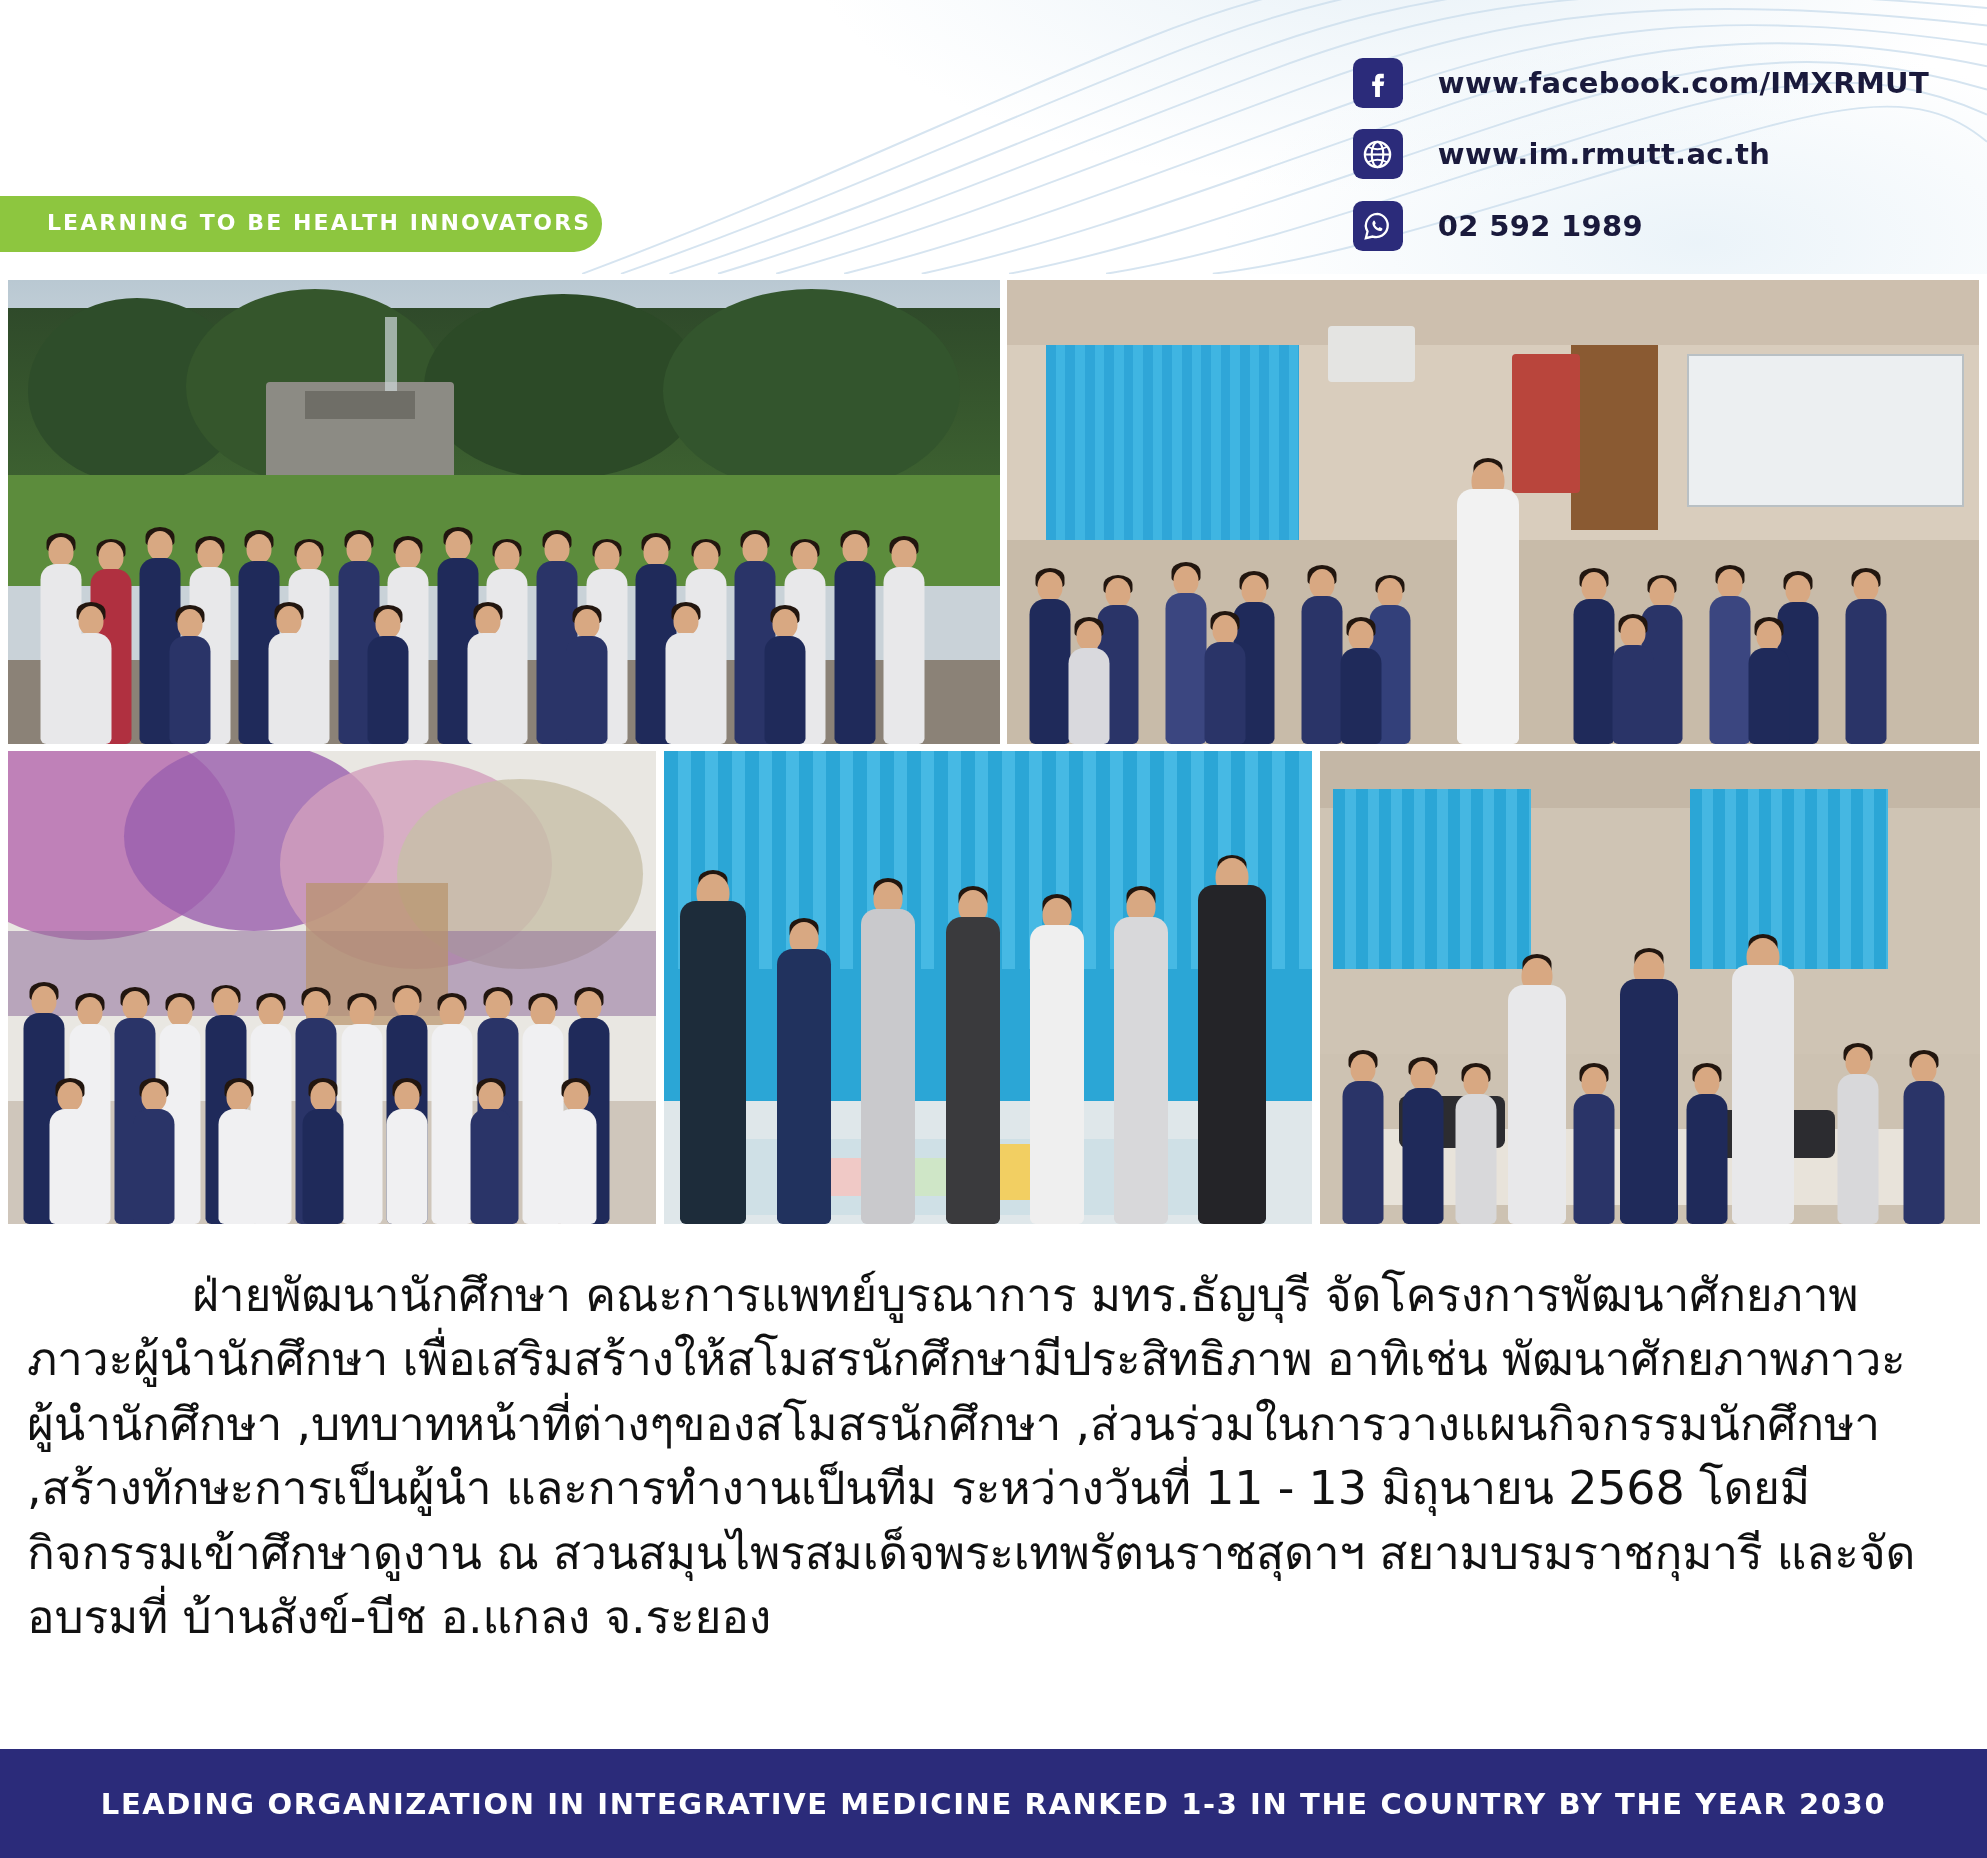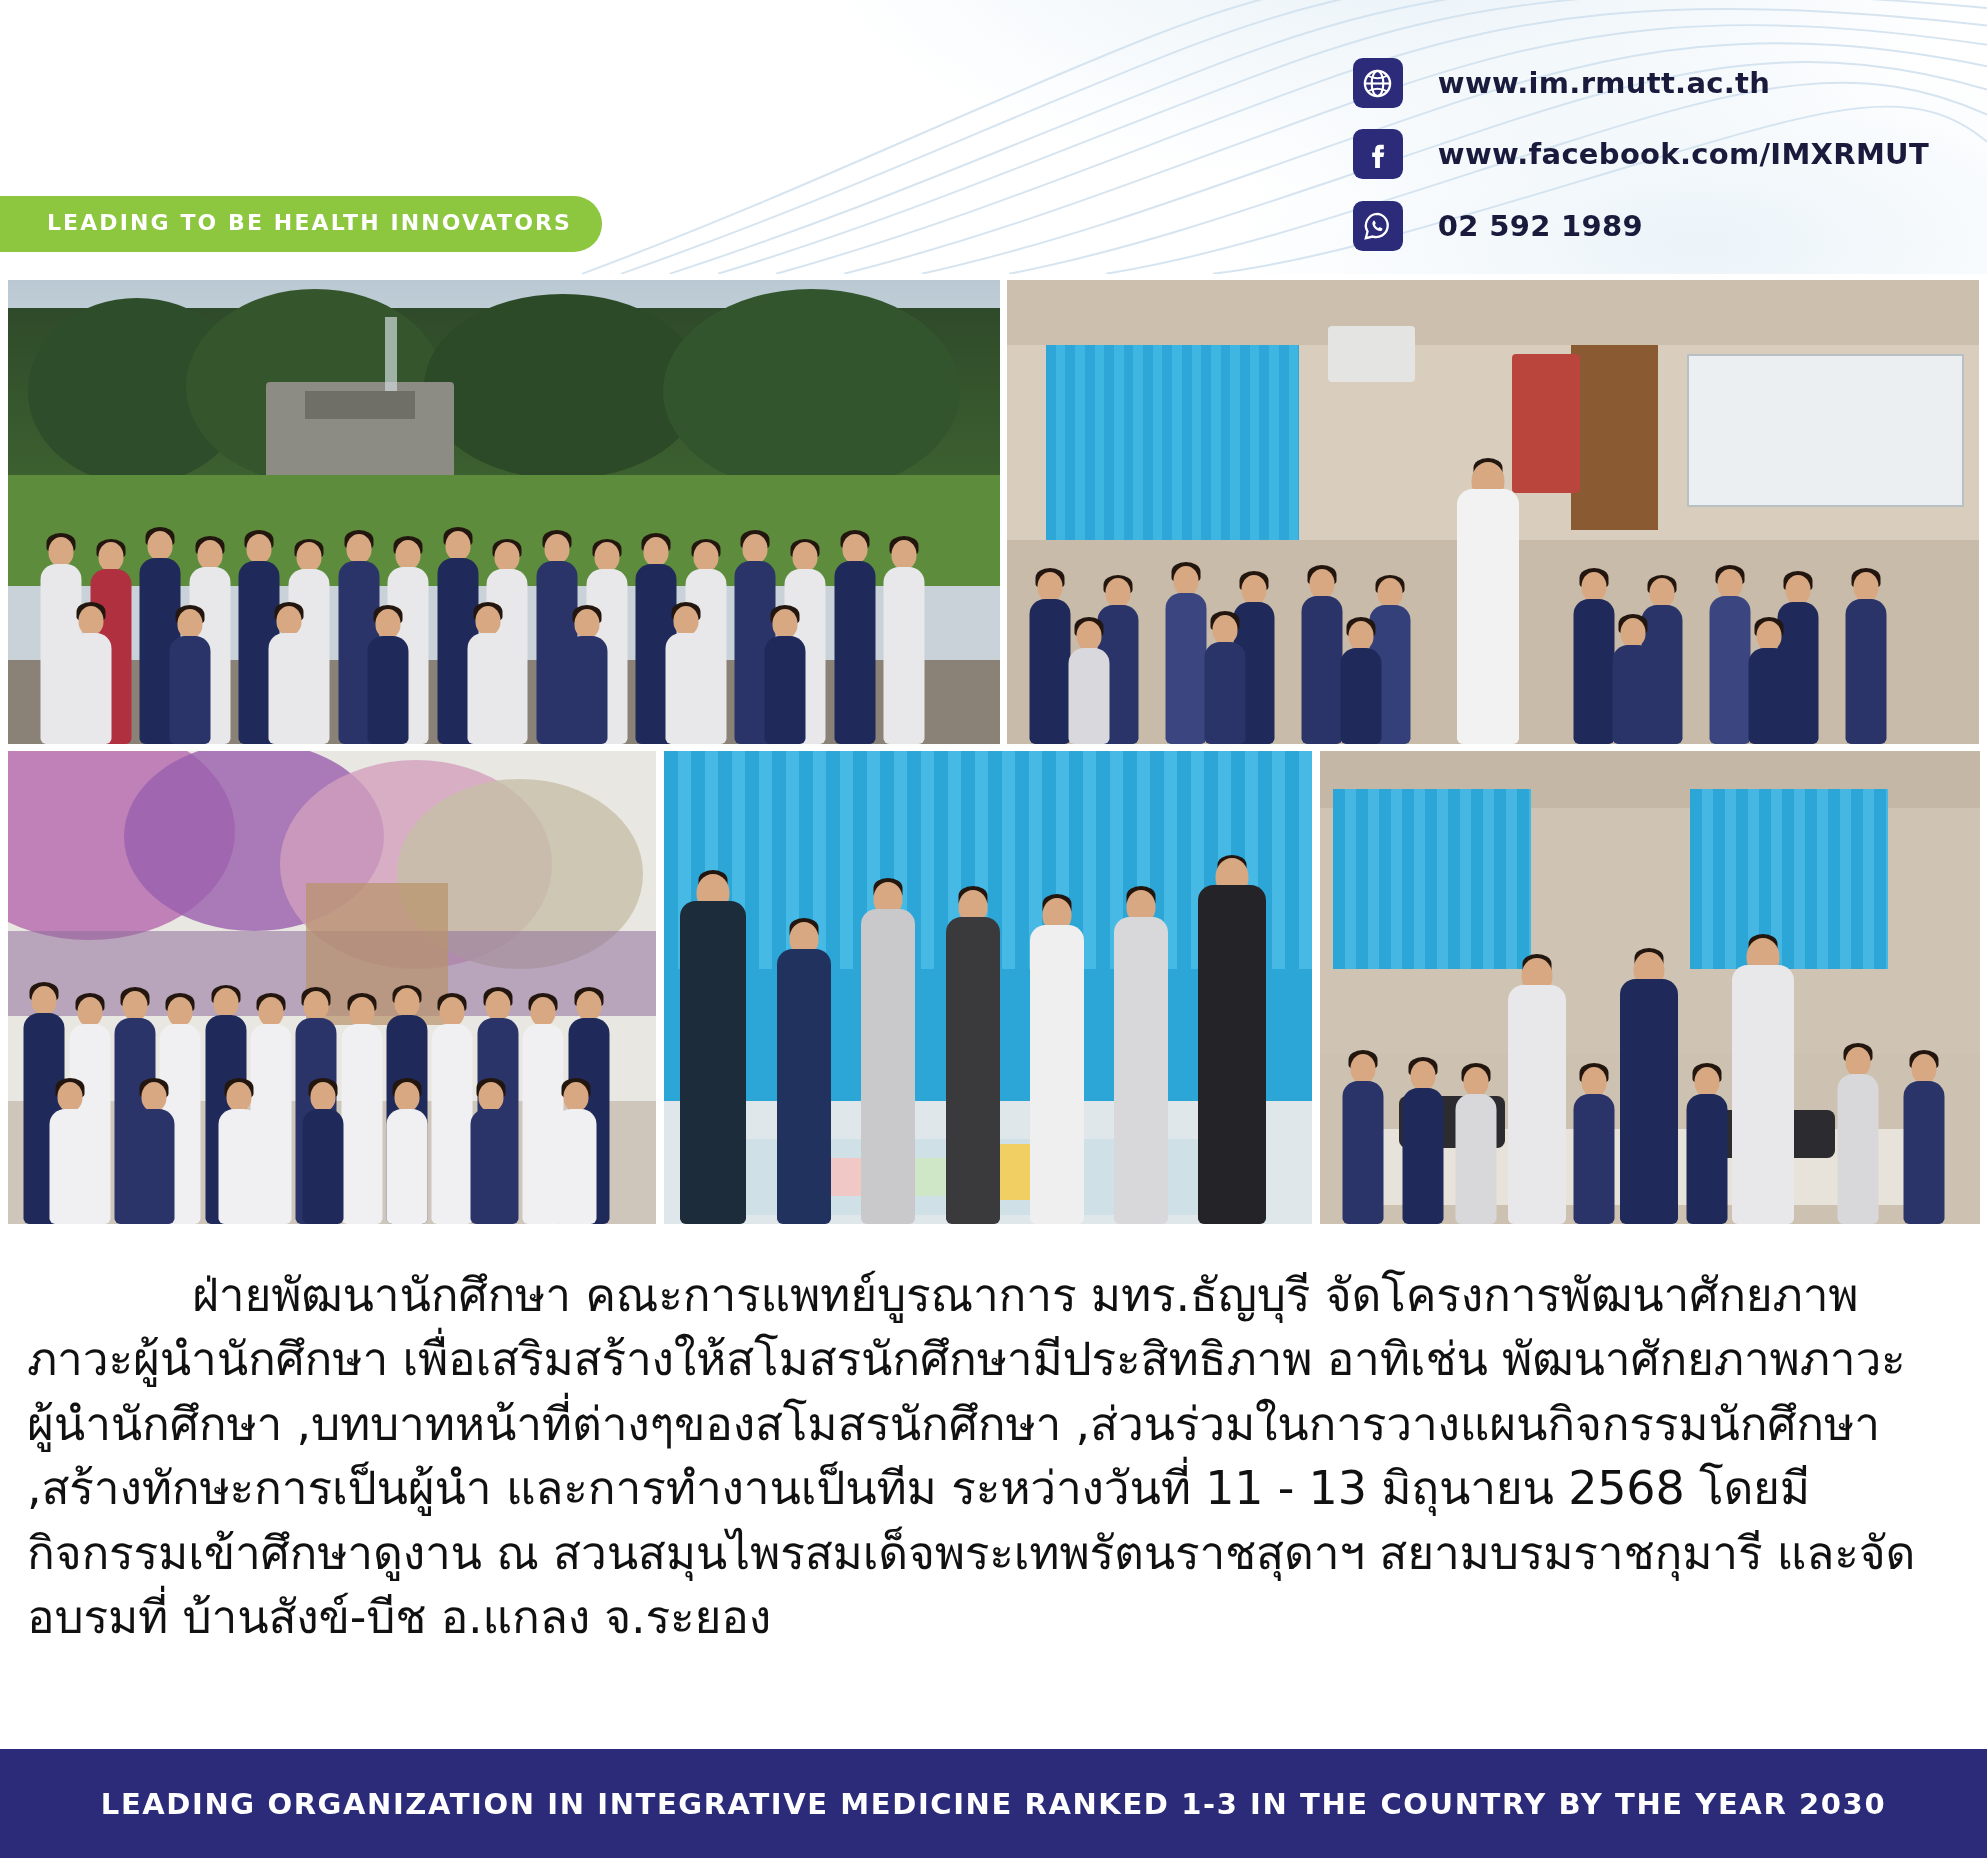--- a/index.html
+++ b/index.html
@@ -237,47 +237,47 @@
         <path d="M950 282 C 1125 243, 1275 182, 1475 114 S 1820 22, 2048 68"></path>
         <path d="M1040 282 C 1195 252, 1340 196, 1540 130 S 1870 40, 2048 92"></path>
         <path d="M1140 282 C 1275 260, 1410 212, 1610 148 S 1920 60, 2048 118"></path>
         <path d="M1250 282 C 1365 268, 1490 228, 1690 168 S 1975 84, 2048 146"></path>
       </g>
     </svg>
   </div>
 
   <div class="logo-block">
     <div class="tagline-bar"></div>
-    <div class="tagline-text">LEADING TO BE HEALTH INNOVATORS</div>
+    <div class="tagline-text">LEARNING TO BE HEALTH INNOVATORS</div>
   </div>
 
   <div class="contacts">
+    <div class="contact-row">
+      <span class="contact-icon">
+        <svg width="31" height="31" viewBox="0 0 32 32" aria-hidden="true">
+          <path d="M19.5 10.5h3V6h-4c-3 0-5 2-5 5v3h-3v4.5h3V30h5V18.5h3.6l.9-4.5H18.5v-2c0-1 .5-1.5 1-1.5z" fill="#ffffff"></path>
+        </svg>
+      </span>
+      <span class="contact-text">www.facebook.com/IMXRMUT</span>
+    </div>
     <div class="contact-row">
       <span class="contact-icon">
         <svg width="31" height="31" viewBox="0 0 32 32" aria-hidden="true">
           <circle cx="16" cy="16" r="13" fill="none" stroke="#ffffff" stroke-width="2.4"></circle>
           <ellipse cx="16" cy="16" rx="6" ry="13" fill="none" stroke="#ffffff" stroke-width="2.2"></ellipse>
           <line x1="3" y1="16" x2="29" y2="16" stroke="#ffffff" stroke-width="2.2"></line>
           <path d="M6 8 Q16 13 26 8" fill="none" stroke="#ffffff" stroke-width="2"></path>
           <path d="M6 24 Q16 19 26 24" fill="none" stroke="#ffffff" stroke-width="2"></path>
         </svg>
       </span>
       <span class="contact-text">www.im.rmutt.ac.th</span>
     </div>
     <div class="contact-row">
       <span class="contact-icon">
         <svg width="31" height="31" viewBox="0 0 32 32" aria-hidden="true">
-          <path d="M19.5 10.5h3V6h-4c-3 0-5 2-5 5v3h-3v4.5h3V30h5V18.5h3.6l.9-4.5H18.5v-2c0-1 .5-1.5 1-1.5z" fill="#ffffff"></path>
-        </svg>
-      </span>
-      <span class="contact-text">www.facebook.com/IMXRMUT</span>
-    </div>
-    <div class="contact-row">
-      <span class="contact-icon">
-        <svg width="31" height="31" viewBox="0 0 32 32" aria-hidden="true">
           <path d="M16 4a12 12 0 0 0-10.3 18.1L4 29l7.1-1.6A12 12 0 1 0 16 4z" fill="none" stroke="#ffffff" stroke-width="2.4"></path>
           <path d="M12 11c.6-.2 1 0 1.3.7l.8 1.8c.2.5 0 .8-.3 1.1l-.6.6c.8 1.6 2 2.8 3.6 3.6l.6-.6c.3-.3.6-.5 1.1-.3l1.8.8c.7.3.9.7.7 1.3-.3 1-1.3 1.7-2.4 1.7-3.6 0-7.9-4.3-7.9-7.9 0-1.1.7-2.1 1.3-2.8z" fill="#ffffff"></path>
         </svg>
       </span>
       <span class="contact-text">02 592 1989</span>
     </div>
   </div>
 </div>
 
 <div class="photos">

